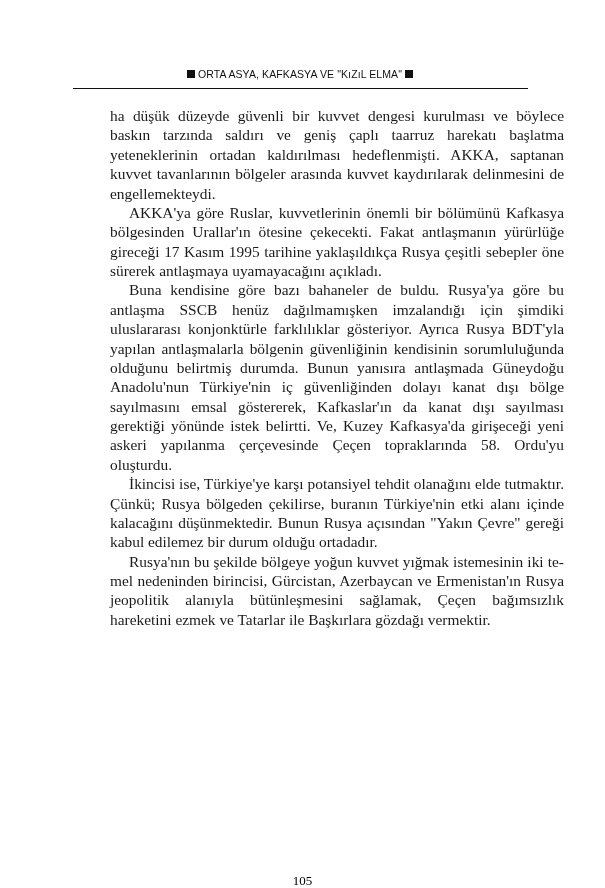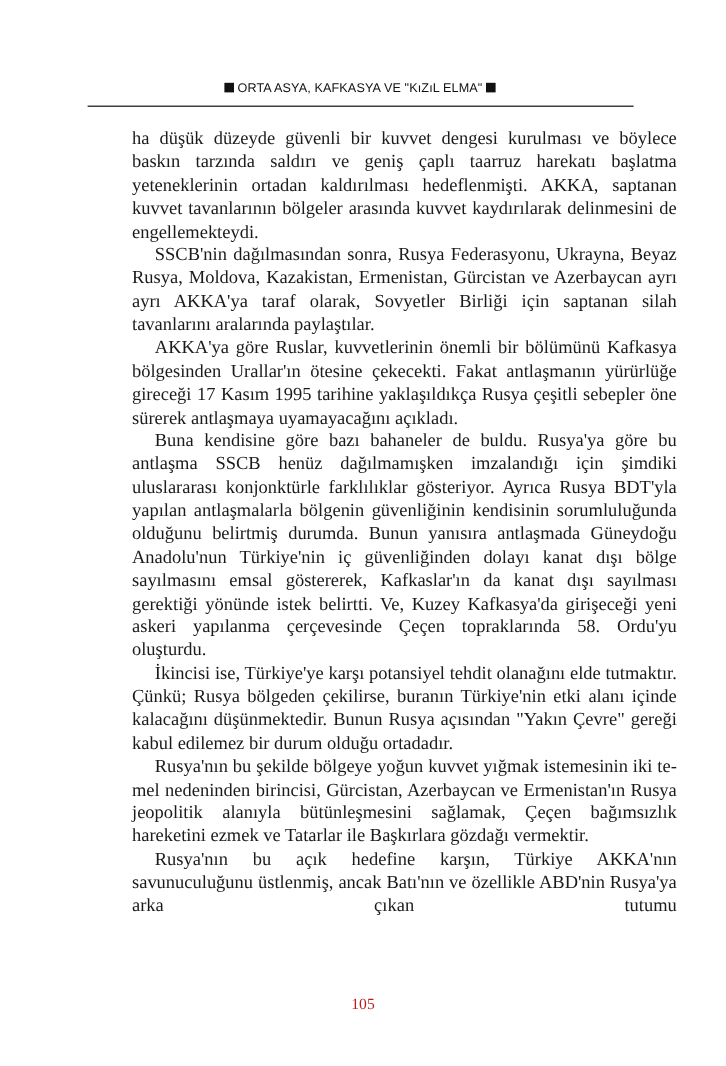--- a/index.html
+++ b/index.html
@@ -61,38 +61,36 @@
       margin: 0;
       text-indent: 19px;
     }
     .body-text p.cont {
       text-indent: 0;
     }
     .folio {
       position: absolute;
       left: 0;
       width: 605px;
-      top: 829px;
+      top: 873px;
       text-align: center;
       font-family: "Liberation Serif", serif;
       font-size: 13px;
-      color: #b91c1c;
+      color: #000000;
     }
   </style>
 </head>
 <body>
 
 <div class="running-head">
   <span class="sq"></span><span>ORTA ASYA, KAFKASYA VE "KıZıL ELMA"</span><span class="sq"></span>
 </div>
 <div class="rule"></div>
 
 <div class="body-text">
   <p class="cont">ha düşük düzeyde güvenli bir kuvvet dengesi kurulması ve böylece baskın tarzında saldırı ve geniş çaplı taarruz harekatı başlatma yeteneklerinin or­tadan kaldırılması hedeflenmişti. AKKA, saptanan kuvvet tavanlarının bölgeler arasında kuvvet kaydırılarak delinmesini de engellemekteydi.</p>
-  <p>SSCB'nin dağılmasından sonra, Rusya Federasyonu, Ukrayna, Beyaz Rusya, Moldova, Kazakistan, Ermenistan, Gürcistan ve Azerbaycan ayrı ayrı AKKA'ya taraf olarak, Sovyetler Birliği için saptanan silah tavanlarını aralarında paylaştılar.</p>
   <p>AKKA'ya göre Ruslar, kuvvetlerinin önemli bir bölümünü Kafkasya bölgesinden Urallar'ın ötesine çekecekti. Fakat antlaşmanın yürürlüğe gire­ceği 17 Kasım 1995 tarihine yaklaşıldıkça Rusya çeşitli sebepler öne sürerek antlaşmaya uyamayacağını açıkladı.</p>
   <p>Buna kendisine göre bazı bahaneler de buldu. Rusya'ya göre bu antlaş­ma SSCB henüz dağılmamışken imzalandığı için şimdiki uluslararası kon­jonktürle farklılıklar gösteriyor. Ayrıca Rusya BDT'yla yapılan antlaşmalar­la bölgenin güvenliğinin kendisinin sorumluluğunda olduğunu belirtmiş durumda. Bunun yanısıra antlaşmada Güneydoğu Anadolu'nun Türki­ye'nin iç güvenliğinden dolayı kanat dışı bölge sayılmasını emsal göstere­rek, Kafkaslar'ın da kanat dışı sayılması gerektiği yönünde istek belirtti. Ve, Kuzey Kafkasya'da girişeceği yeni askeri yapılanma çerçevesinde Çeçen topraklarında 58. Ordu'yu oluşturdu.</p>
   <p>İkincisi ise, Türkiye'ye karşı potansiyel tehdit olanağını elde tutmaktır. Çünkü; Rusya bölgeden çekilirse, buranın Türkiye'nin etki alanı içinde ka­lacağını düşünmektedir. Bunun Rusya açısından "Yakın Çevre" gereği ka­bul edilemez bir durum olduğu ortadadır.</p>
   <p>Rusya'nın bu şekilde bölgeye yoğun kuvvet yığmak istemesinin iki te­mel nedeninden birincisi, Gürcistan, Azerbaycan ve Ermenistan'ın Rusya jeopolitik alanıyla bütünleşmesini sağlamak, Çeçen bağımsızlık hareketini ezmek ve Tatarlar ile Başkırlara gözdağı vermektir.</p>
-  <p style="text-align-last: justify;">Rusya'nın bu açık hedefine karşın, Türkiye AKKA'nın savunuculuğunu üstlenmiş, ancak Batı'nın ve özellikle ABD'nin Rusya'ya arka çıkan tutumu</p>
 </div>
 
 <div class="folio">105</div>
 
 </body></html>

